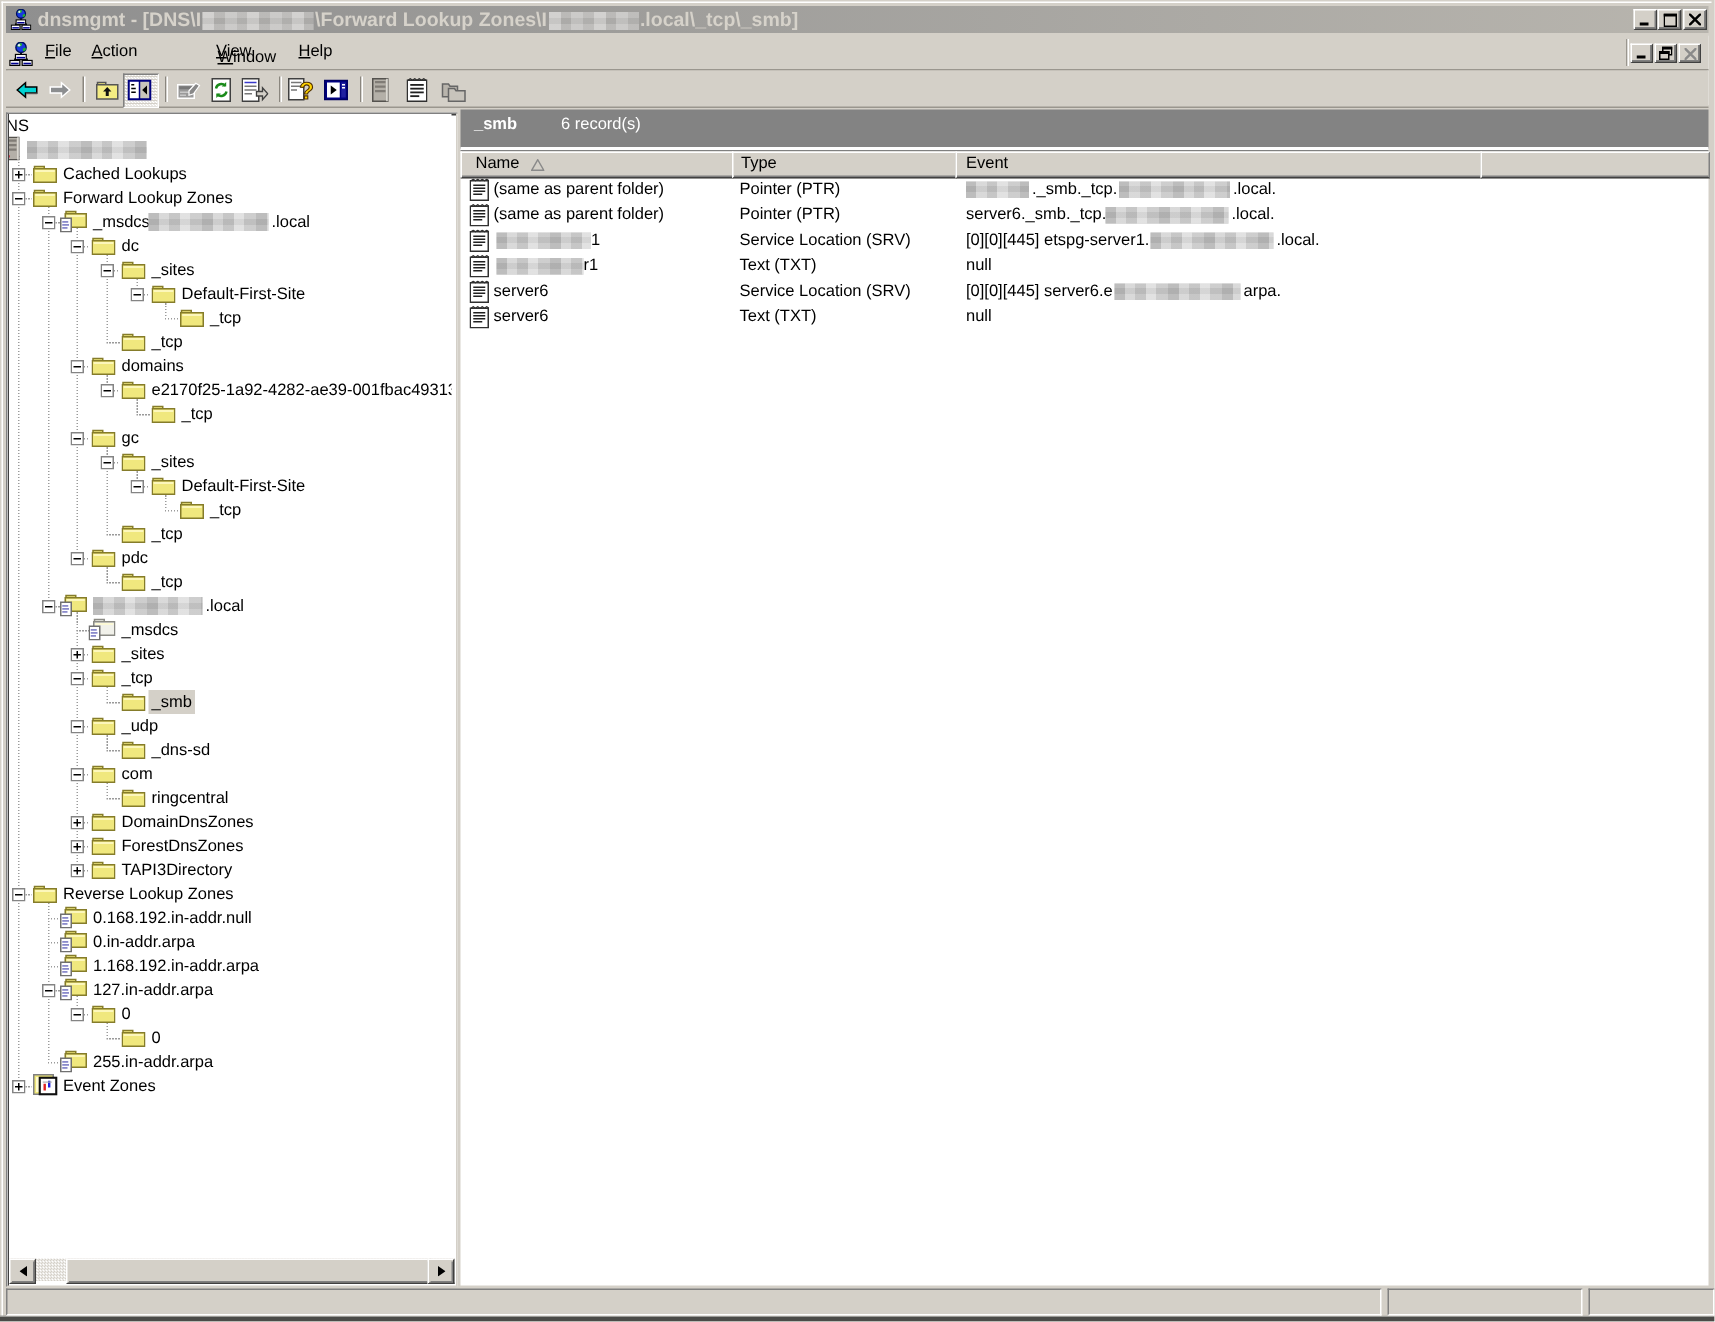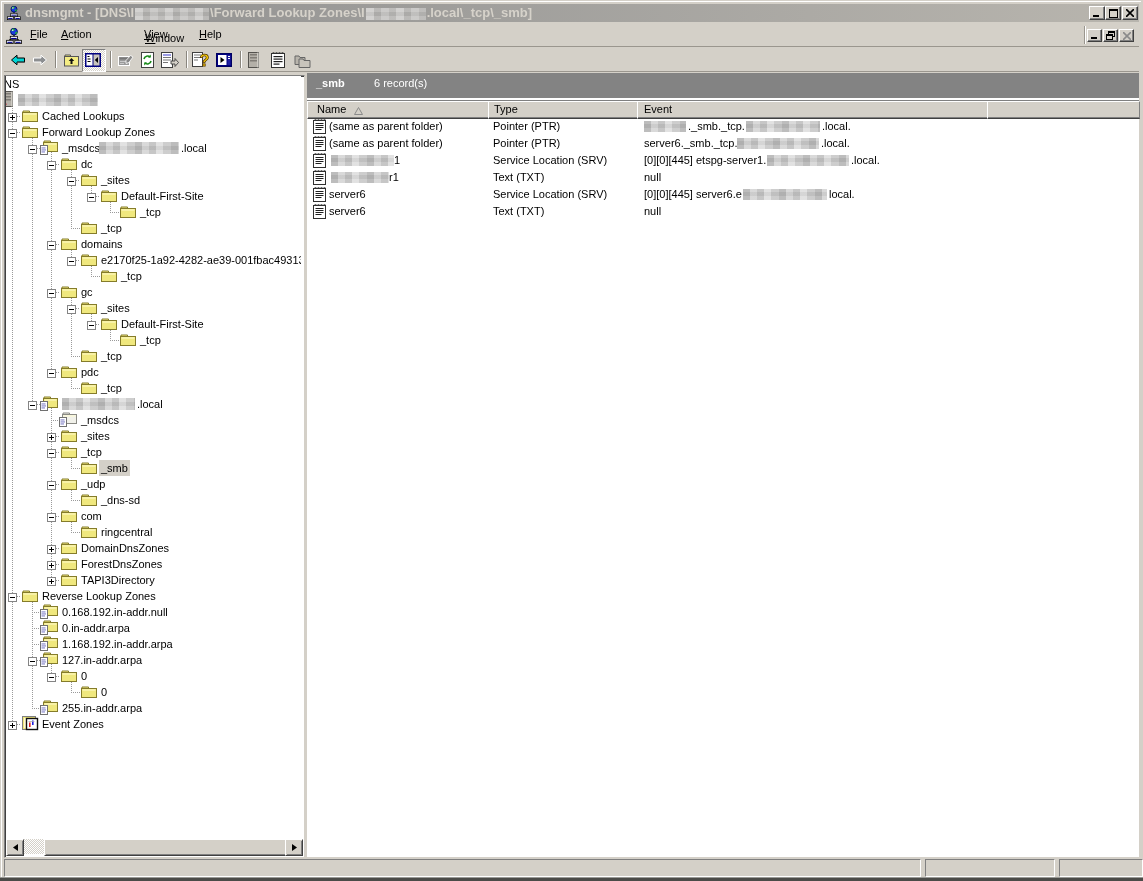--- a/index.html
+++ b/index.html
@@ -739,21 +739,21 @@
 <path d="M1 1.5 l1.5-1 1.5 1 1.5-1 1.5 1 1.5-1 1.5 1 1.5-1 1.5 1" fill="none" stroke="#303030" stroke-width="0.9"></path>
 <rect x="2.5" y="4" width="8" height="1" fill="#202020"></rect>
 <rect x="2.5" y="6" width="8" height="1" fill="#202020"></rect>
 <rect x="2.5" y="8" width="8" height="1" fill="#202020"></rect>
 <rect x="2.5" y="10" width="6" height="1" fill="#202020"></rect>
 </svg></div>
 <div class="a tl" style="left:329px;top:186px;height:16px;line-height:16px;">server6</div>
 <div class="a tl" style="left:493px;top:186px;height:16px;line-height:16px;">Service Location (SRV)</div>
 <div class="a tl" style="left:644px;top:186px;height:16px;line-height:16px;">[0][0][445] server6.e</div>
 <div class="a bz" style="left:743px;top:189px;width:84px;height:11px;"></div>
-<div class="a tl" style="left:829px;top:186px;height:16px;line-height:16px;">local.</div>
+<div class="a tl" style="left:829px;top:186px;height:16px;line-height:16px;">arpa.</div>
 <div class="a" style="left:313px;top:204px;"><svg width="13" height="15" viewBox="0 0 13 15">
 <rect x="0.5" y="1.5" width="12" height="13" fill="#fff" stroke="#303030"></rect>
 <path d="M1 1.5 l1.5-1 1.5 1 1.5-1 1.5 1 1.5-1 1.5 1 1.5-1 1.5 1" fill="none" stroke="#303030" stroke-width="0.9"></path>
 <rect x="2.5" y="4" width="8" height="1" fill="#202020"></rect>
 <rect x="2.5" y="6" width="8" height="1" fill="#202020"></rect>
 <rect x="2.5" y="8" width="8" height="1" fill="#202020"></rect>
 <rect x="2.5" y="10" width="6" height="1" fill="#202020"></rect>
 </svg></div>
 <div class="a tl" style="left:329px;top:203px;height:16px;line-height:16px;">server6</div>
 <div class="a tl" style="left:493px;top:203px;height:16px;line-height:16px;">Text (TXT)</div>

